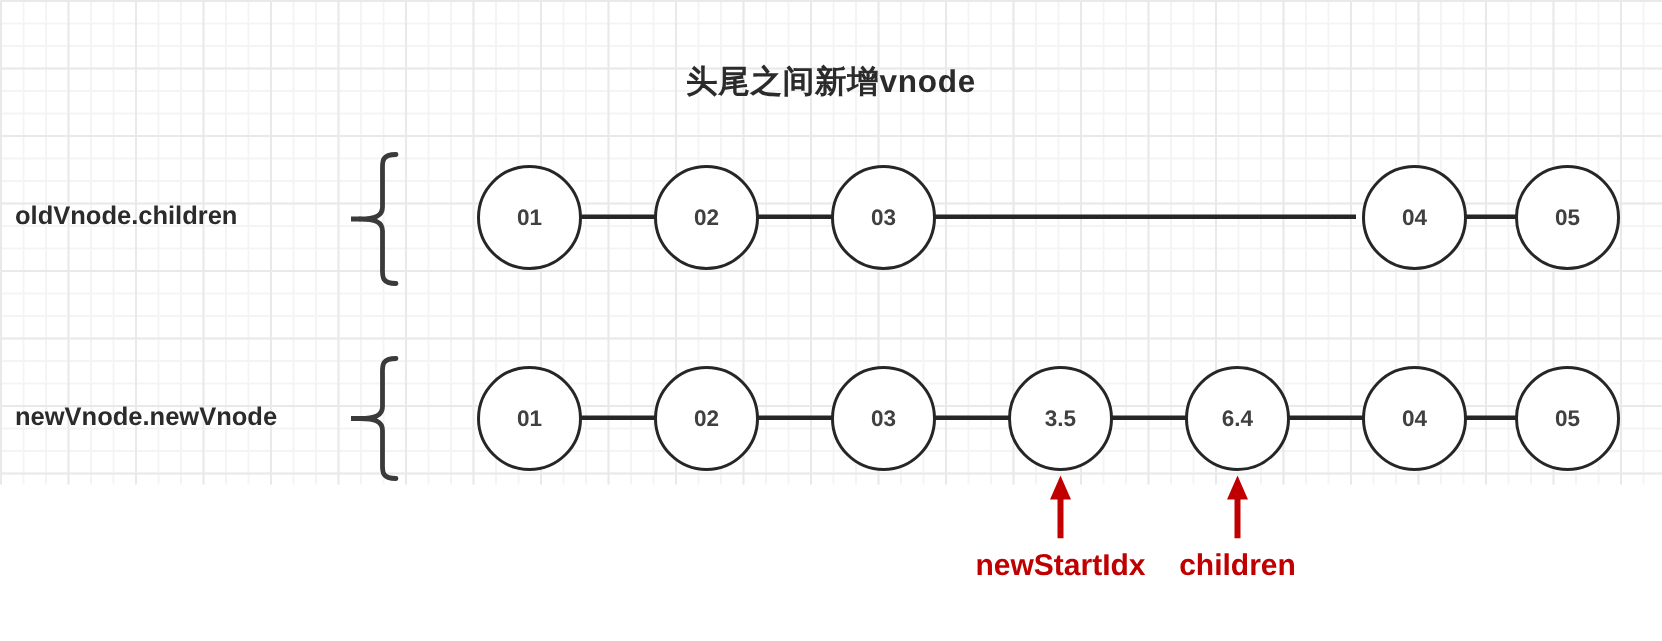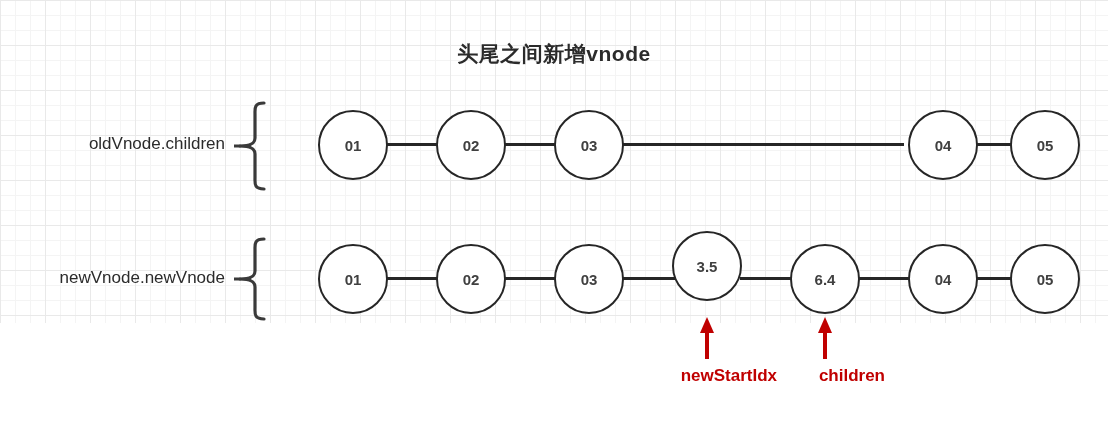--- a/index.html
+++ b/index.html
@@ -35,24 +35,24 @@
     text-align: center;
     font-size: 21px;
     font-weight: bold;
     color: #2b2b2b;
     letter-spacing: 0.5px;
   }
 
   .row-label {
     position: absolute;
     font-size: 17px;
-    font-weight: normal;
+    font-weight: bold;
     color: #2b2b2b;
     white-space: nowrap;
-    text-align: right;
+    text-align: left;
   }
   #label-old { left: 10px; top: 134px; width: 215px; }
   #label-new { left: 10px; top: 268px; width: 215px; }
 
   .brace {
     position: absolute;
     width: 34px;
   }
   #brace-old { left: 234px; top: 100px; height: 92px; }
   #brace-new { left: 234px; top: 236px; height: 86px; }
@@ -83,25 +83,25 @@
   }
 
   .arrow {
     position: absolute;
     z-index: 4;
   }
   .arrow svg { display: block; }
 
   .idx-label {
     position: absolute;
-    font-size: 17px;
+    font-size: 20px;
     font-weight: bold;
     color: #c00000;
     white-space: nowrap;
-    text-align: right;
+    text-align: center;
   }
 </style>
 </head>
 <body>
 
 <div id="canvas">
 
   <div class="title">头尾之间新增vnode</div>
 
   <div class="row-label" id="label-old">oldVnode.children</div>
@@ -152,21 +152,21 @@
 
   <div class="node" style="left:318px; top:244px;">
     <span>01</span>
   </div>
   <div class="node" style="left:436px; top:244px;">
     <span>02</span>
   </div>
   <div class="node" style="left:554px; top:244px;">
     <span>03</span>
   </div>
-  <div class="node" style="left:672px; top:231px;">
+  <div class="node" style="left:672px; top:244px;">
     <span>3.5</span>
   </div>
   <div class="node" style="left:790px; top:244px;">
     <span>6.4</span>
   </div>
   <div class="node" style="left:908px; top:244px;">
     <span>04</span>
   </div>
   <div class="node" style="left:1010px; top:244px;">
     <span>05</span>

